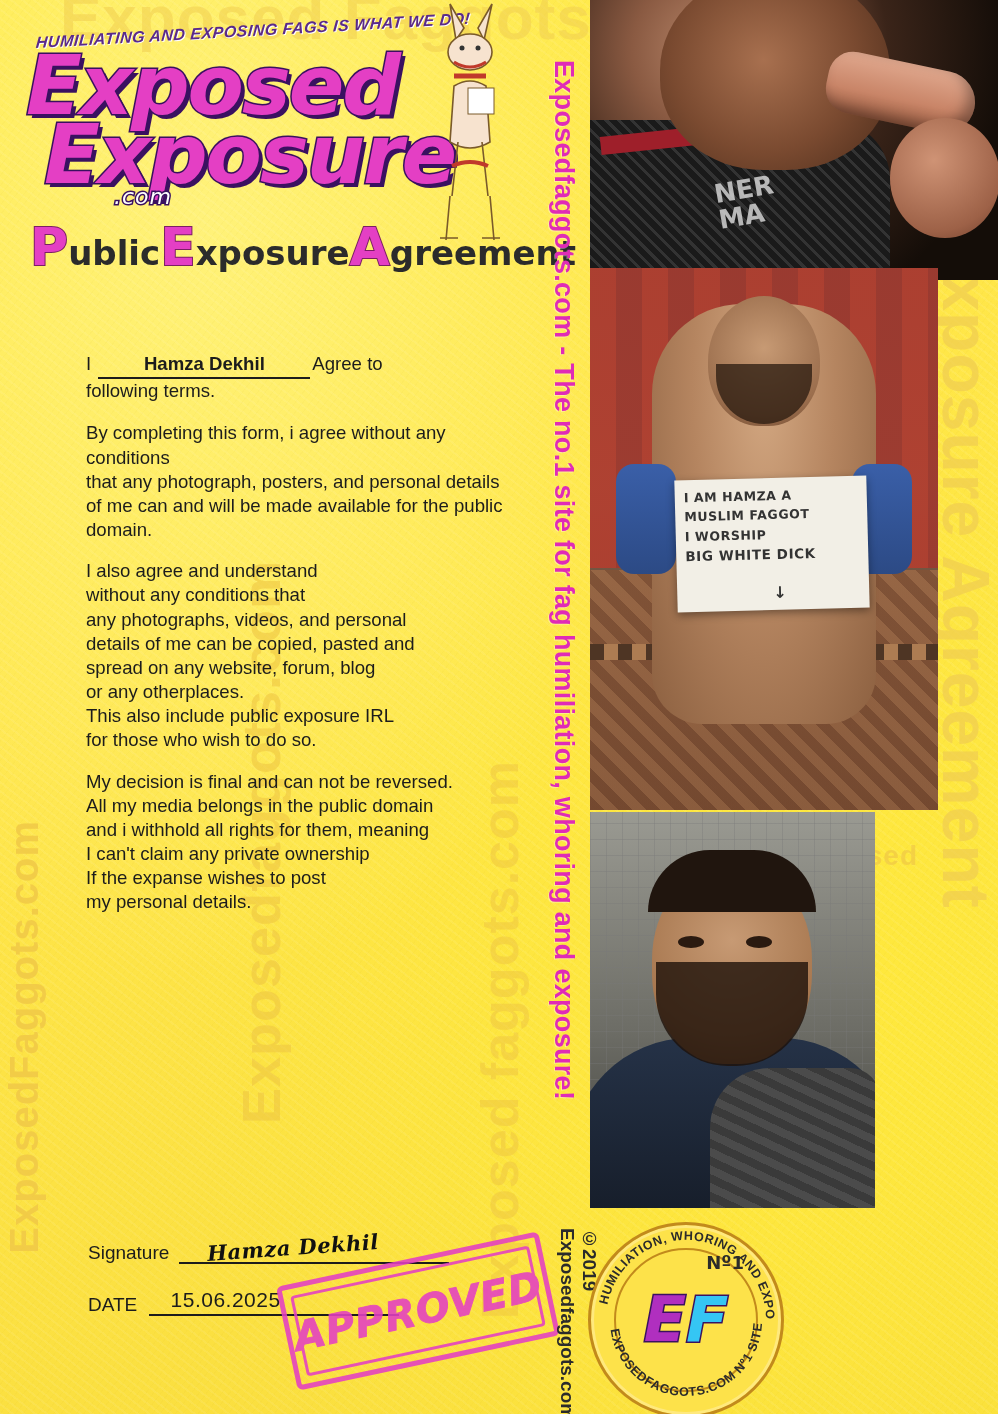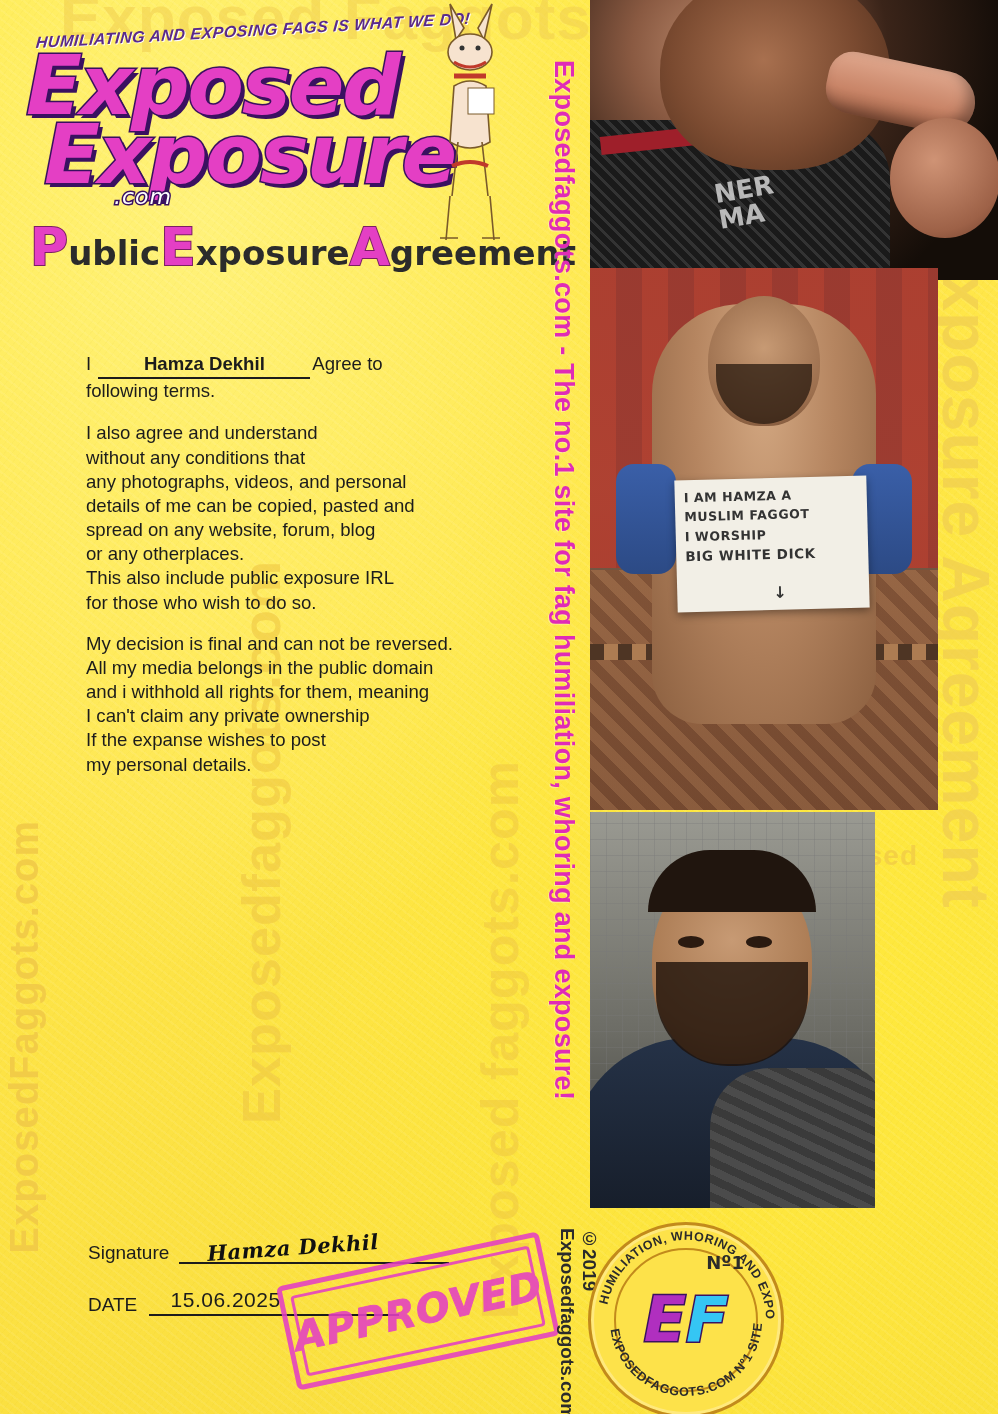--- a/index.html
+++ b/index.html
@@ -546,20 +546,23 @@
   </svg>
 
   <div class="vert-slogan">Exposedfaggots.com - The no.1 site for fag humiliation, whoring and exposure!</div>
 
   <div class="form-body">
     <div class="agree-line">
       <span>I</span>
       <span class="name-fill">Hamza Dekhil</span><span>Agree to</span><br>
       <span>following terms.</span>
     </div>
+    <p style="white-space:pre-line">By completing this form, i agree without any conditions
+that any photograph, posters, and personal details
+of me can and will be made available for the public domain.</p>
     <p style="white-space:pre-line">I also agree and understand
 without any conditions that
 any photographs, videos, and personal
 details of me can be copied, pasted and
 spread on any website, forum, blog
 or any otherplaces.
 This also include public exposure IRL
 for those who wish to do so.</p>
     <p style="white-space:pre-line">My decision is final and can not be reversed.
 All my media belongs in the public domain

